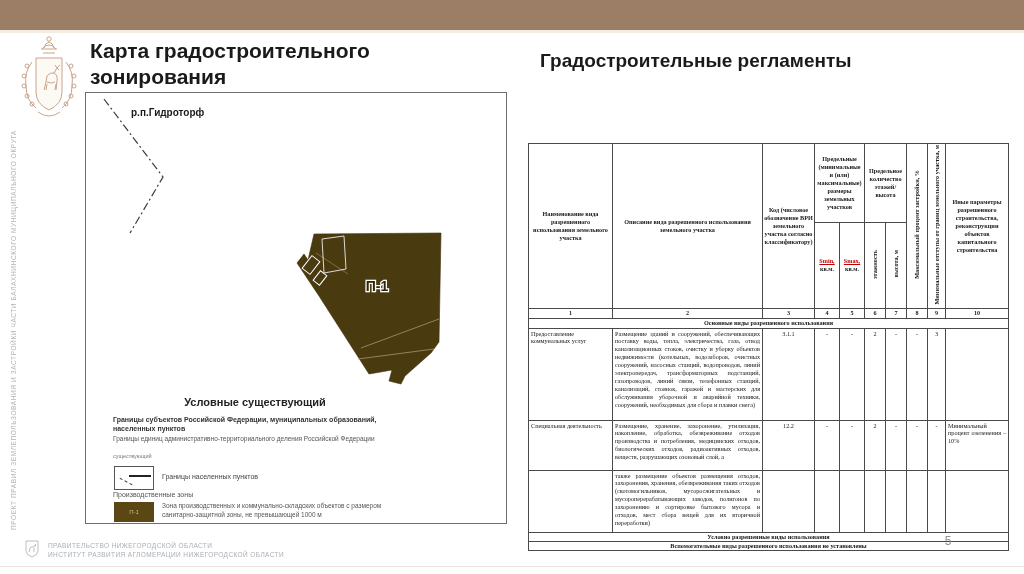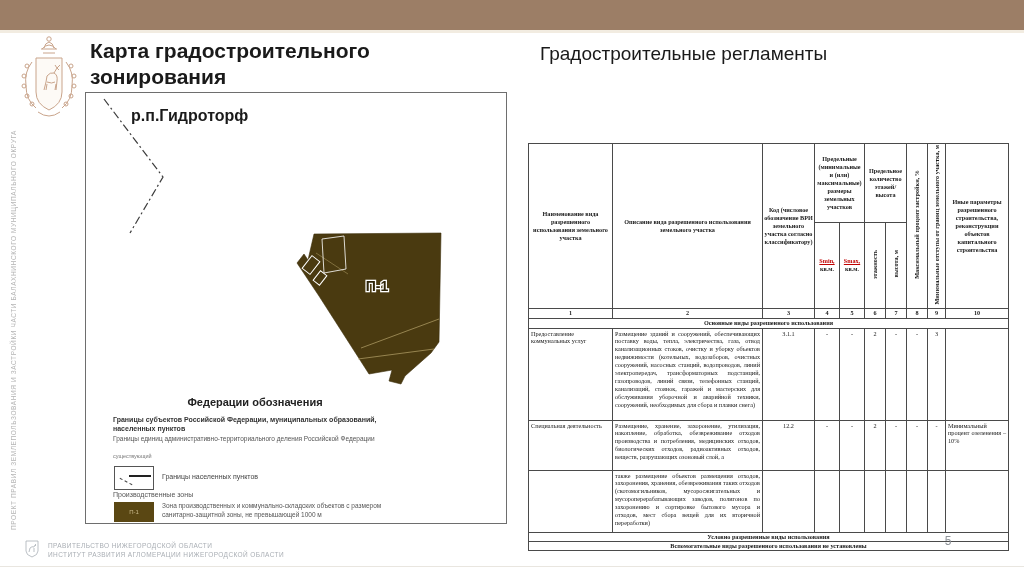--- a/index.html
+++ b/index.html
@@ -17,30 +17,30 @@
       writing-mode:vertical-rl;transform:rotate(180deg);
       font-size:6.5px;letter-spacing:.6px;color:#b5b5b5;white-space:nowrap;}
 
   
   .coat{position:absolute;left:14px;top:32px;}
   .coat-footer{position:absolute;left:24px;top:539px;}
 
   
   .left-title{position:absolute;left:90px;top:38px;width:330px;
       font-size:21px;line-height:26px;font-weight:bold;color:#1a1a1a;}
-  .right-title{position:absolute;left:540px;top:43px;width:460px;
-      font-size:19px;font-weight:normal;color:#1a1a1a;}
+  .right-title{position:absolute;left:540px;top:50px;width:460px;
+      font-size:19px;font-weight:bold;color:#1a1a1a;}
   .right-intro{position:absolute;left:540px;top:90px;width:468px;
       font-size:13.5px;line-height:17px;color:#111;}
 
   
   .map-panel{position:absolute;left:85px;top:92px;width:422px;height:432px;
       background:#fff;border:1px solid #6e6e6e;box-sizing:border-box;}
   .map-svg{position:absolute;left:0;top:0;}
-  .settlement{position:absolute;left:45px;top:14px;font-size:16px;font-weight:bold;color:#1a1a1a;}
+  .settlement{position:absolute;left:45px;top:14px;font-size:10px;font-weight:bold;color:#1a1a1a;}
 
   
   .legend-title{position:absolute;left:64px;top:303px;width:210px;text-align:center;
       font-size:11px;font-weight:bold;color:#222;}
   .lg-bold{position:absolute;left:27px;top:323px;width:300px;
       font-size:7px;line-height:8.5px;font-weight:bold;color:#333;}
   .lg-sub{position:absolute;left:27px;top:342px;width:280px;
       font-size:6.5px;line-height:8px;color:#555;}
   .lg-note{position:absolute;left:27px;top:360px;font-size:5.5px;color:#777;}
   .lg-symbol{position:absolute;left:28px;top:373px;width:40px;height:24px;
@@ -127,21 +127,21 @@
       <line x1="230" y1="160" x2="262" y2="181" stroke="#bba86f" stroke-width="0.8" opacity="0.6"></line>
 
       <polygon points="236,146 258,143 260,176 238,180" fill="none" stroke="#ffffff" stroke-width="0.9" opacity="0.9"></polygon>
       <rect x="220" y="164" width="10" height="16" transform="rotate(38 225 172)" fill="none" stroke="#ffffff" stroke-width="1"></rect>
       <rect x="230" y="179" width="8" height="12" transform="rotate(38 234 185)" fill="none" stroke="#ffffff" stroke-width="1"></rect>
 
       <text x="291" y="198" text-anchor="middle" font-family="Liberation Sans, sans-serif" font-size="14" font-weight="bold" fill="#2e2408" stroke="#ffffff" stroke-width="2.5" paint-order="stroke">П-1</text>
     </svg>
     <div class="settlement">р.п.Гидроторф</div>
 
-    <div class="legend-title">Федерации обозначения</div>
+    <div class="legend-title">Условные существующий</div>
     <div class="lg-bold">Границы субъектов Российской Федерации, муниципальных образований, населенных пунктов</div>
     <div class="lg-sub">Границы единиц административно-территориального деления Российской Федерации</div>
     <div class="lg-note">существующий</div>
     <div class="lg-symbol">
       <div class="bline"></div>
       <div class="dline"></div>
     </div>
     <div class="lg-boundary-label">Границы населенных пунктов</div>
     <div class="lg-group2">Производственные зоны</div>
     <div class="lg-swatch">П-1</div>

